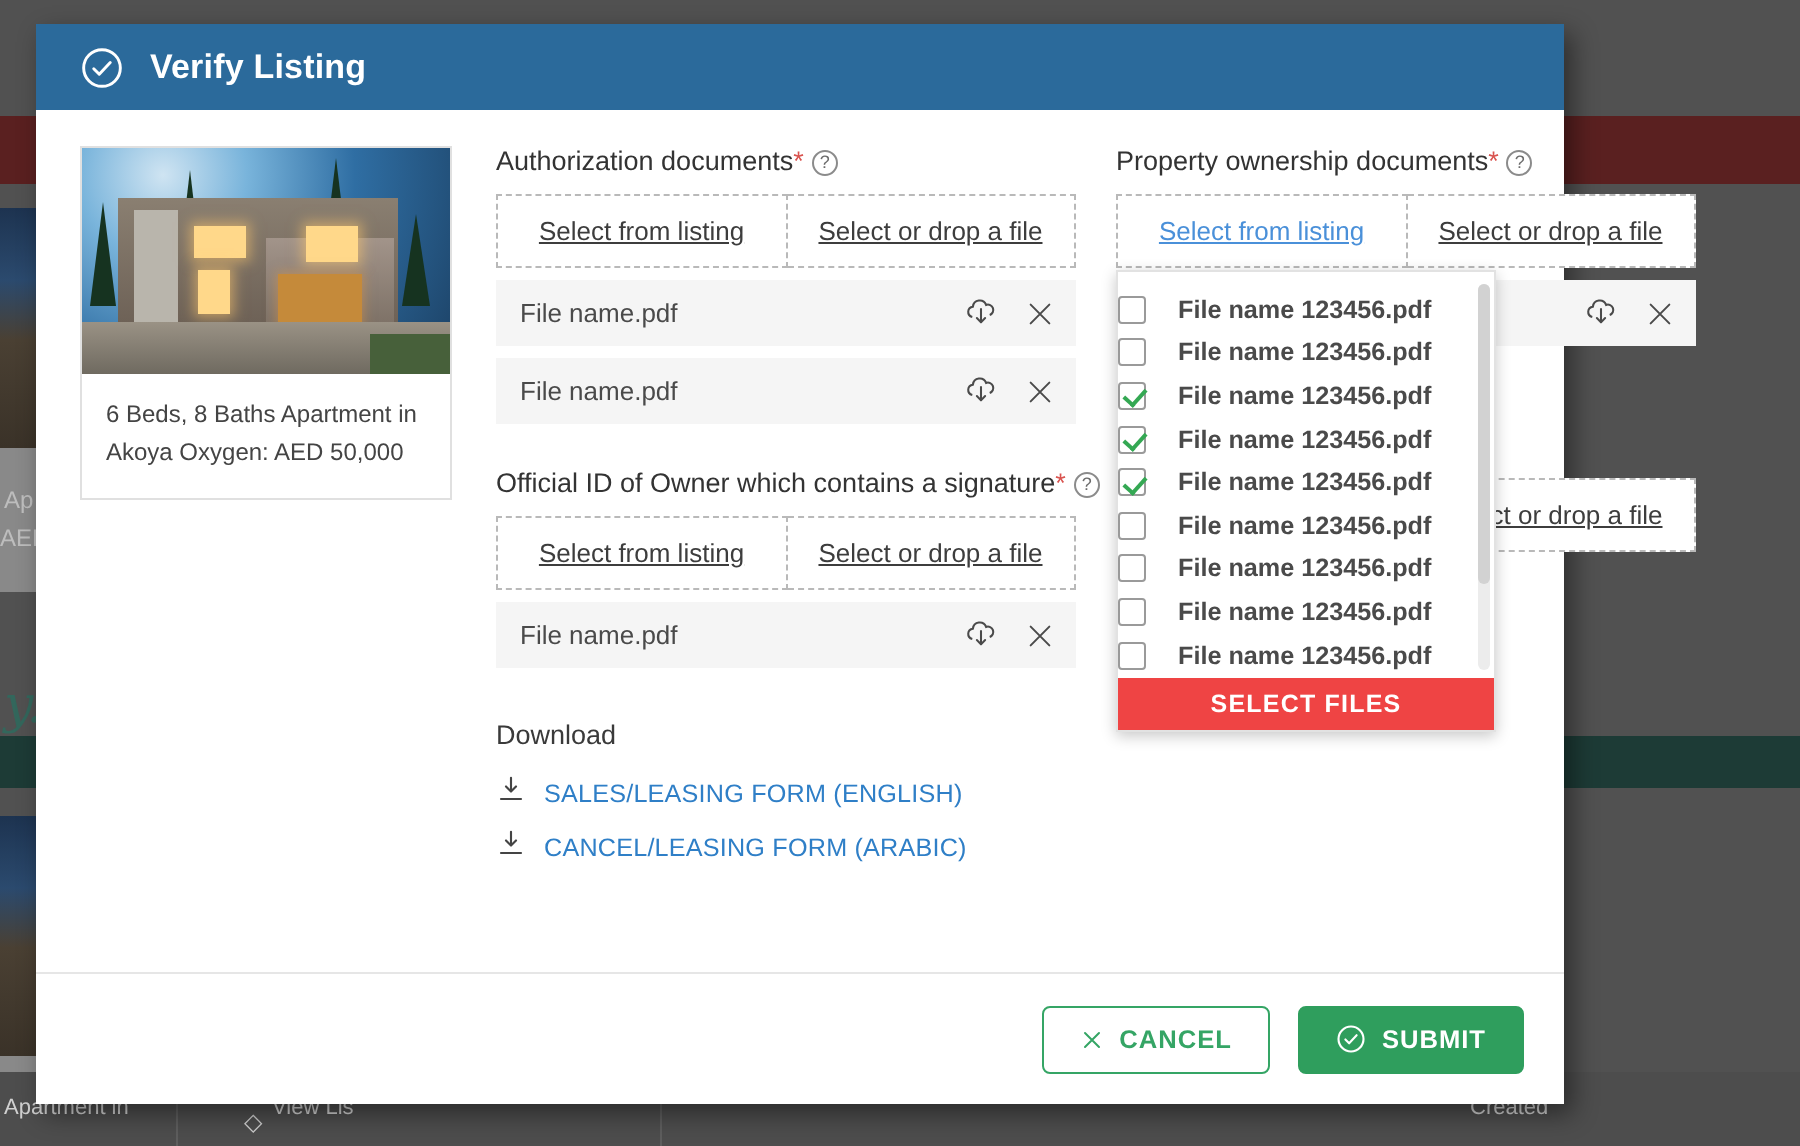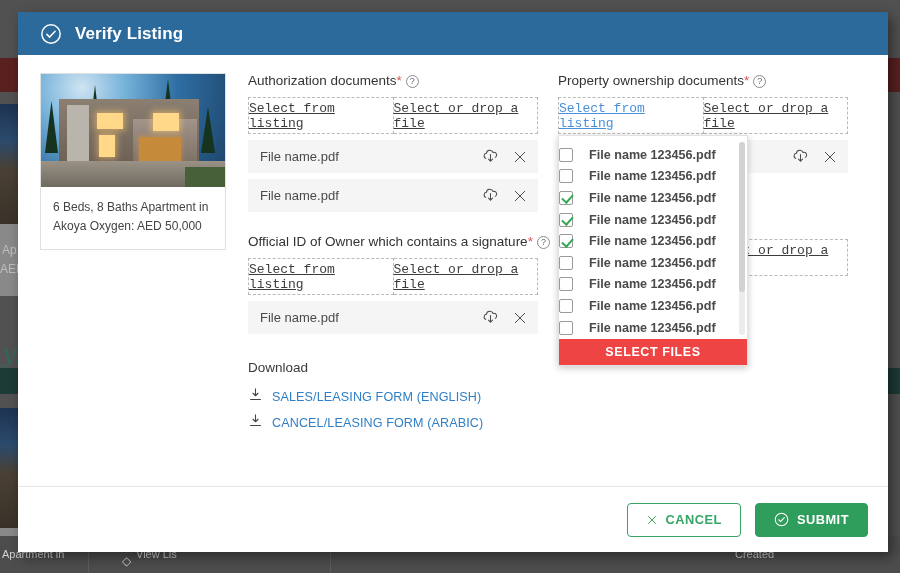--- a/index.html
+++ b/index.html
@@ -58,21 +58,21 @@
   .bg-premium-box span {
     color: #d2d2d2; font-size: 13px; line-height: 24px; display: block; text-align: center;
   }
   .bg-viewlist-icon {
     position: absolute; left: 122px; top: 554px; color: #d0d0d0; font-size: 12px;
   }
 
   
   #modal {
     position: absolute; left: 18px; top: 12px;
-    width: 870px; height: 540px;
+    width: 764px; height: 540px;
     background: #ffffff;
     box-shadow: 4px 5px 12px rgba(0,0,0,.45);
     display: flex; flex-direction: column;
   }
   #modal-header {
     height: 43px; background: #2b6a9b; color: #fff;
     display: flex; align-items: center; padding: 0 0 0 22px; flex: none;
   }
   #modal-header .title {
     font-size: 17px; font-weight: bold; margin-left: 13px; letter-spacing: .1px;
@@ -140,21 +140,21 @@
   
   .field-label {
     font-size: 13.5px; color: #333; margin-bottom: 9px; white-space: nowrap;
   }
   .field-label .req { color: #d9534f; }
   .help-icon {
     display: inline-block; width: 13px; height: 13px; border: 1px solid #8b8b8b;
     border-radius: 50%; color: #6b6b6b; font-size: 9px; line-height: 11px;
     text-align: center; vertical-align: 1px; margin-left: 4px;
   }
-  .choice-row { display: flex; font-family: Liberation Mono, monospace; }
+  .choice-row { display: flex; }
   .choice {
     flex: 1; border: 1px dashed #b9b9b9; height: 37px;
     display: flex; align-items: center; justify-content: center;
     cursor: pointer; background: #fff;
   }
   .choice + .choice { border-left: none; }
   .choice span {
     font-size: 13px; color: #3d3d3d; text-decoration: underline;
   }
   .choice.active span { color: #4a90d9; }

